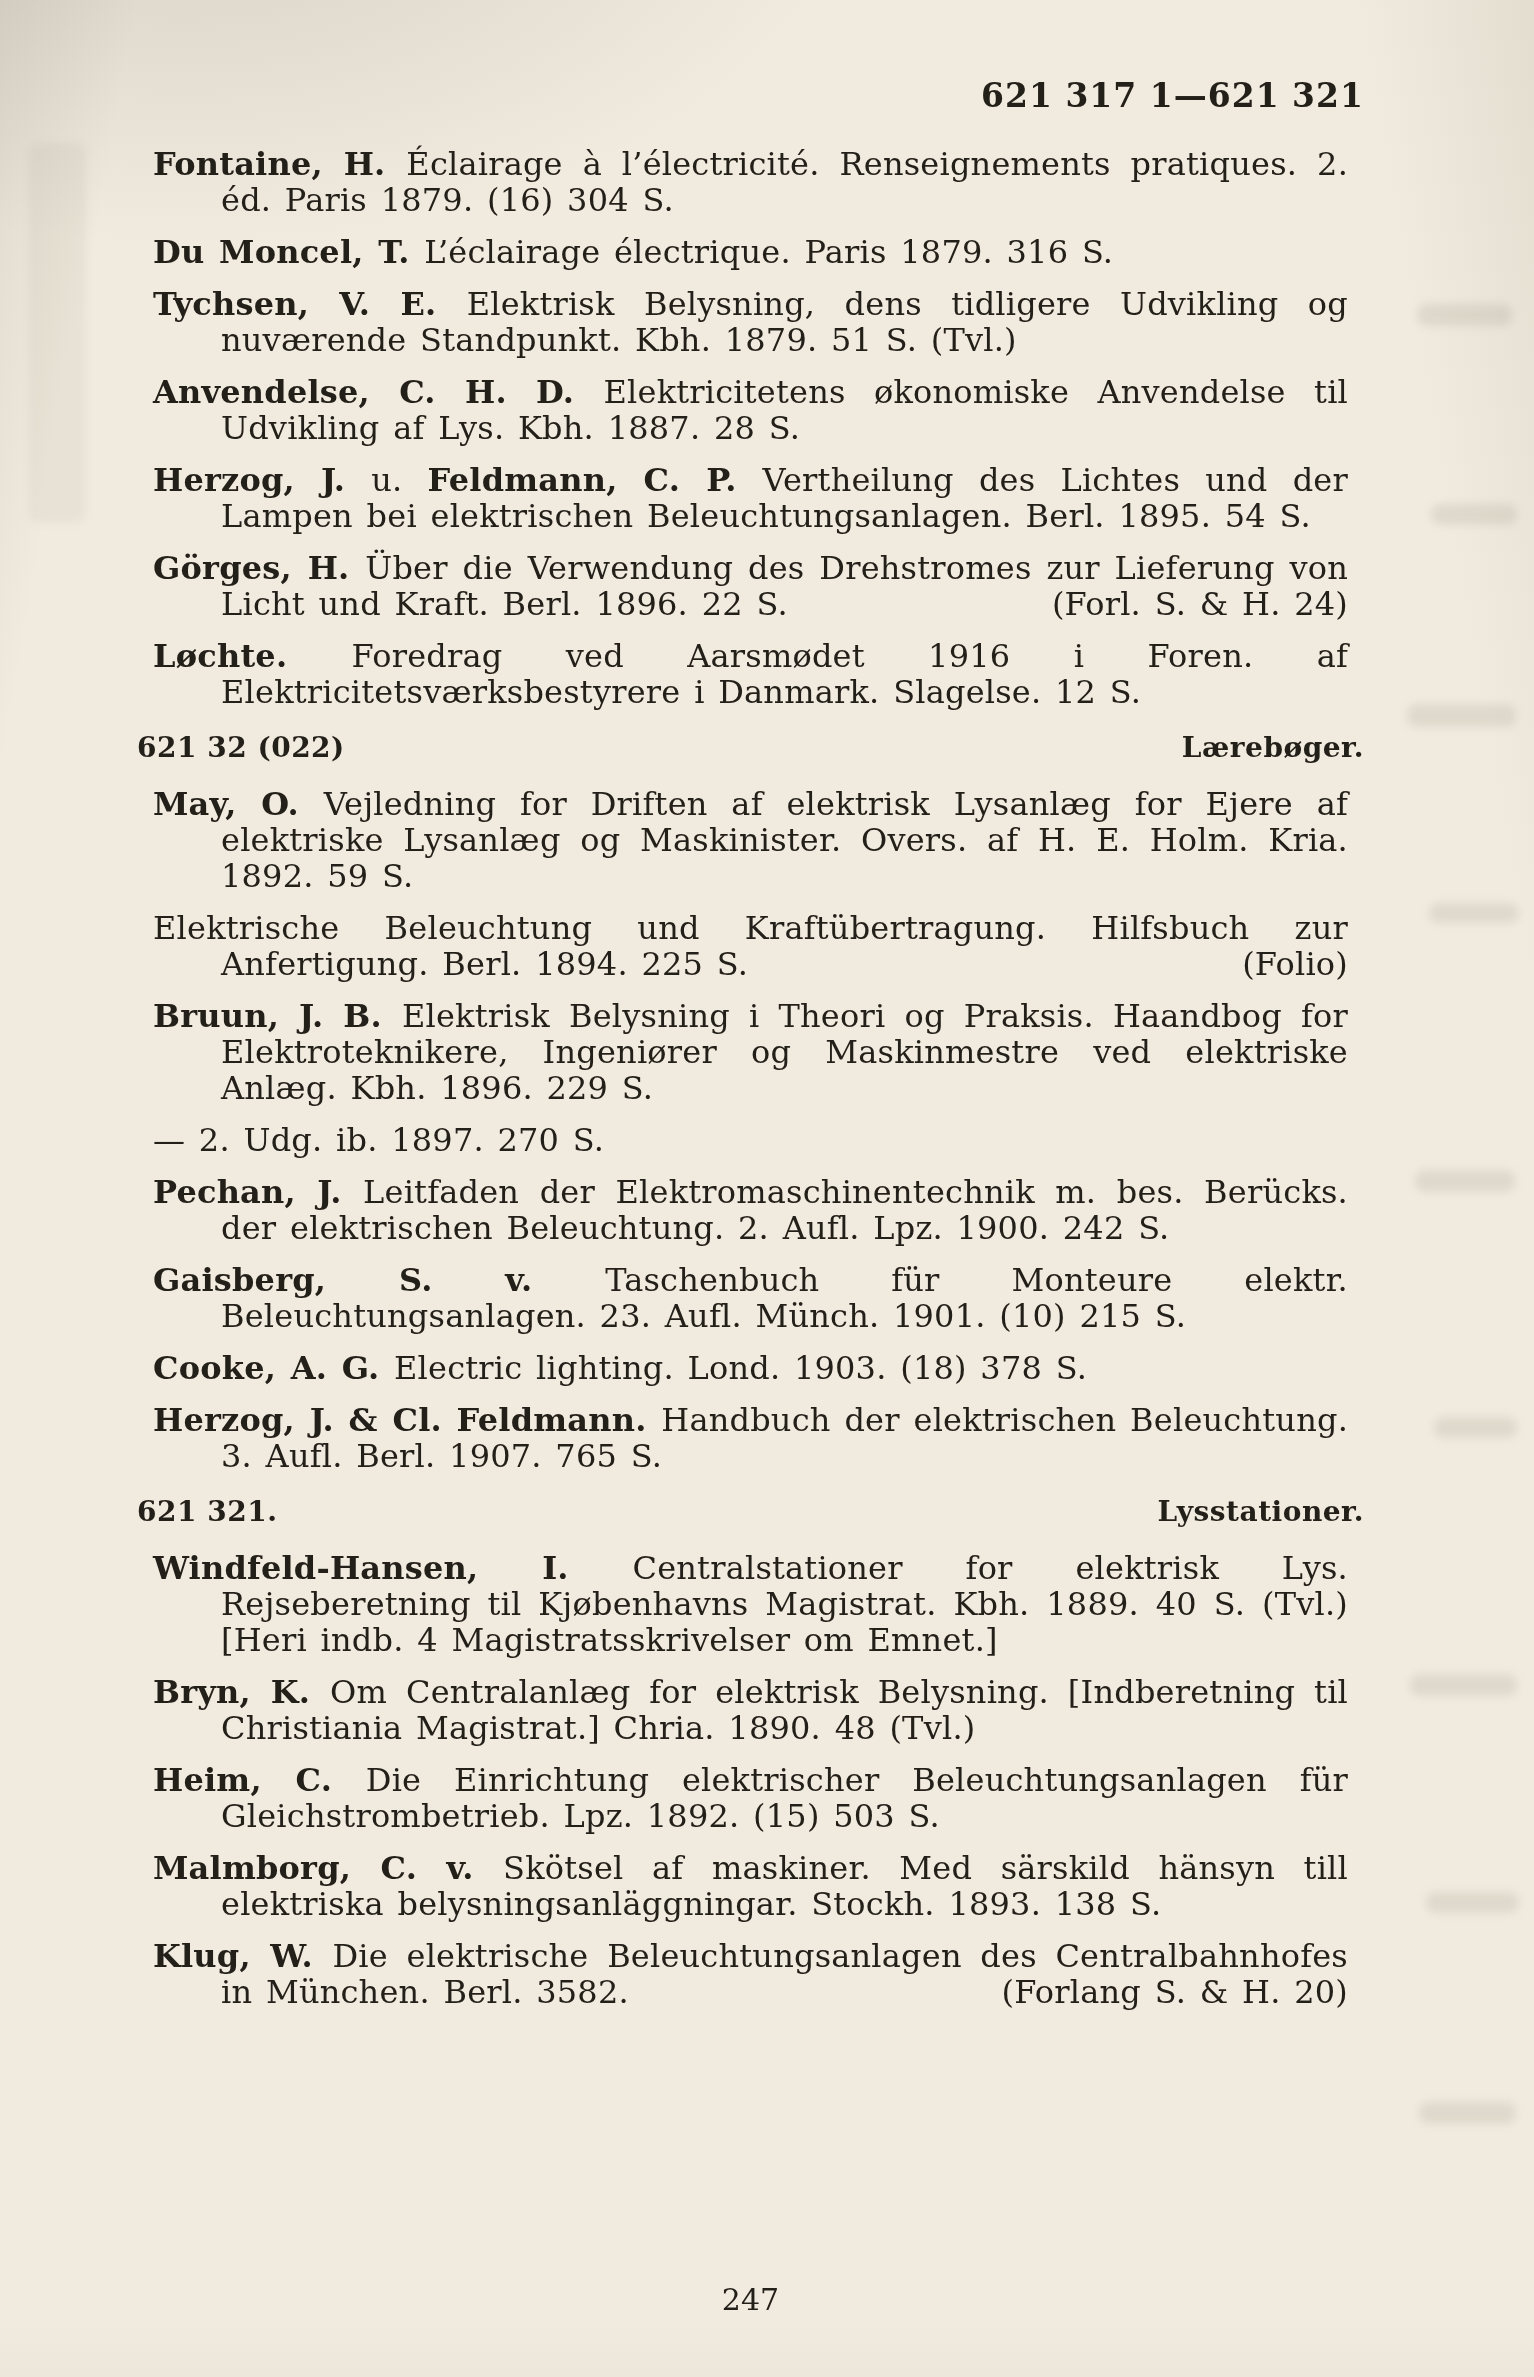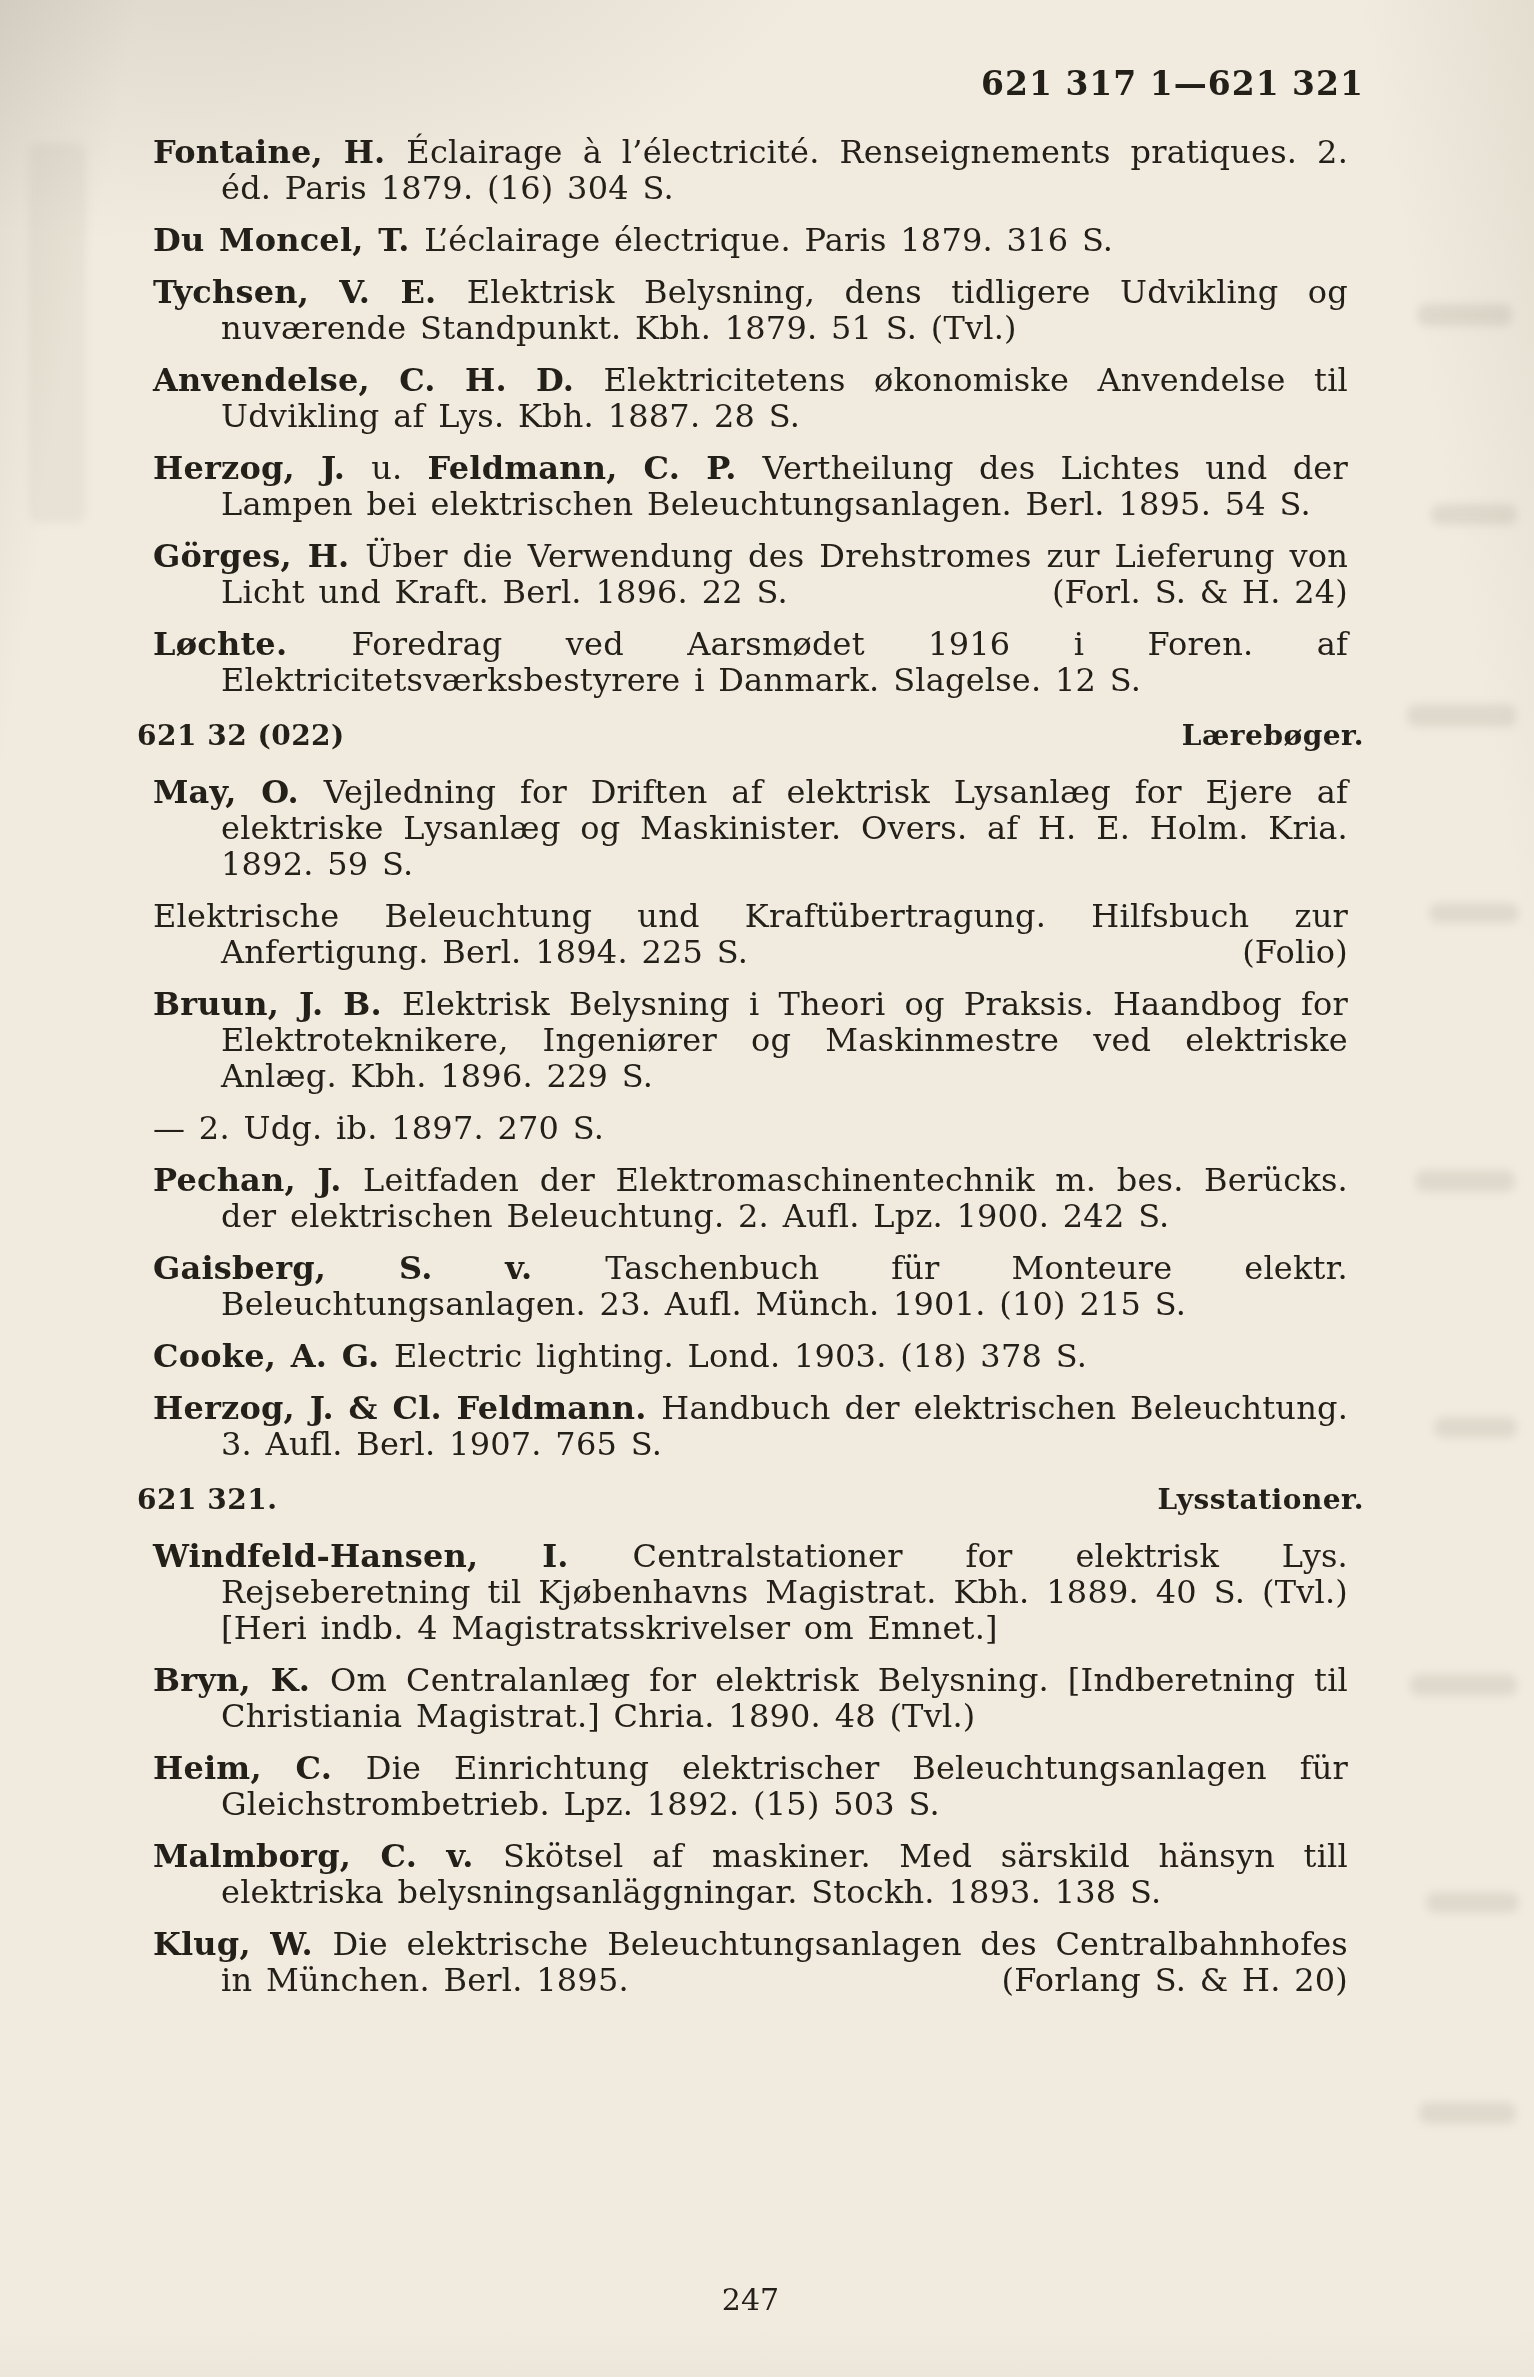--- a/index.html
+++ b/index.html
@@ -25,21 +25,21 @@
   
   .artifacts { position: absolute; inset: 0; pointer-events: none; }
   .smudge {
     position: absolute;
     background: rgba(110,102,88,.13);
     filter: blur(4.3px);
     border-radius: 9.5px;
   }
   .textblock {
     position: absolute;
-    left: 137px; top: 61px; width: 1227px;
+    left: 137px; top: 73px; width: 1227px;
   }
   .page-header {
     margin: 0 0 27px 0;
     font-weight: 700;
     font-size: 33px;
     line-height: 46px;
     letter-spacing: 1px;
     text-align: right;
   }
   .entry {
@@ -115,19 +115,19 @@
         <p class="entry"><span class="b">Cooke, A. G. </span><span>Electric lighting. Lond. 1903. (18) 378 S.</span></p>
         <p class="entry"><span class="b">Herzog, J. &amp; Cl. Feldmann. </span><span>Handbuch der elektrischen Beleuchtung. 3. Aufl. Berl. 1907. 765 S.</span></p>
         <div class="heading">
           <span>621 321.</span>
           <span>Lysstationer.</span>
         </div>
         <p class="entry"><span class="b">Windfeld-Hansen, I. </span><span>Centralstationer for elektrisk Lys. Rejseberetning til Kjøbenhavns Magistrat. Kbh. 1889. 40 S. (Tvl.) [Heri indb. 4 Magistratsskrivelser om Emnet.]</span></p>
         <p class="entry"><span class="b">Bryn, K. </span><span>Om Centralanlæg for elektrisk Belysning. [Indberetning til Christiania Magistrat.] Chria. 1890. 48 (Tvl.)</span></p>
         <p class="entry"><span class="b">Heim, C. </span><span>Die Einrichtung elektrischer Beleuchtungsanlagen für Gleichstrombetrieb. Lpz. 1892. (15) 503 S.</span></p>
         <p class="entry"><span class="b">Malmborg, C. v. </span><span>Skötsel af maskiner. Med särskild hänsyn till elektriska belysningsanläggningar. Stockh. 1893. 138 S.</span></p>
-        <p class="entry"><span class="b">Klug, W. </span><span>Die elektrische Beleuchtungsanlagen des Centralbahnhofes in München. Berl. 1895. </span><span class="seg-right">(Forlang S. &amp; H. 20)</span></p>
+        <p class="entry"><span class="b">Klug, W. </span><span>Die elektrische Beleuchtungsanlagen des Centralbahnhofes in München. Berl. 3582. </span><span class="seg-right">(Forlang S. &amp; H. 20)</span></p>
       </div>
   </div>
 
   <div class="pagenum">247</div>
 </div>
 
 
 </body></html>

